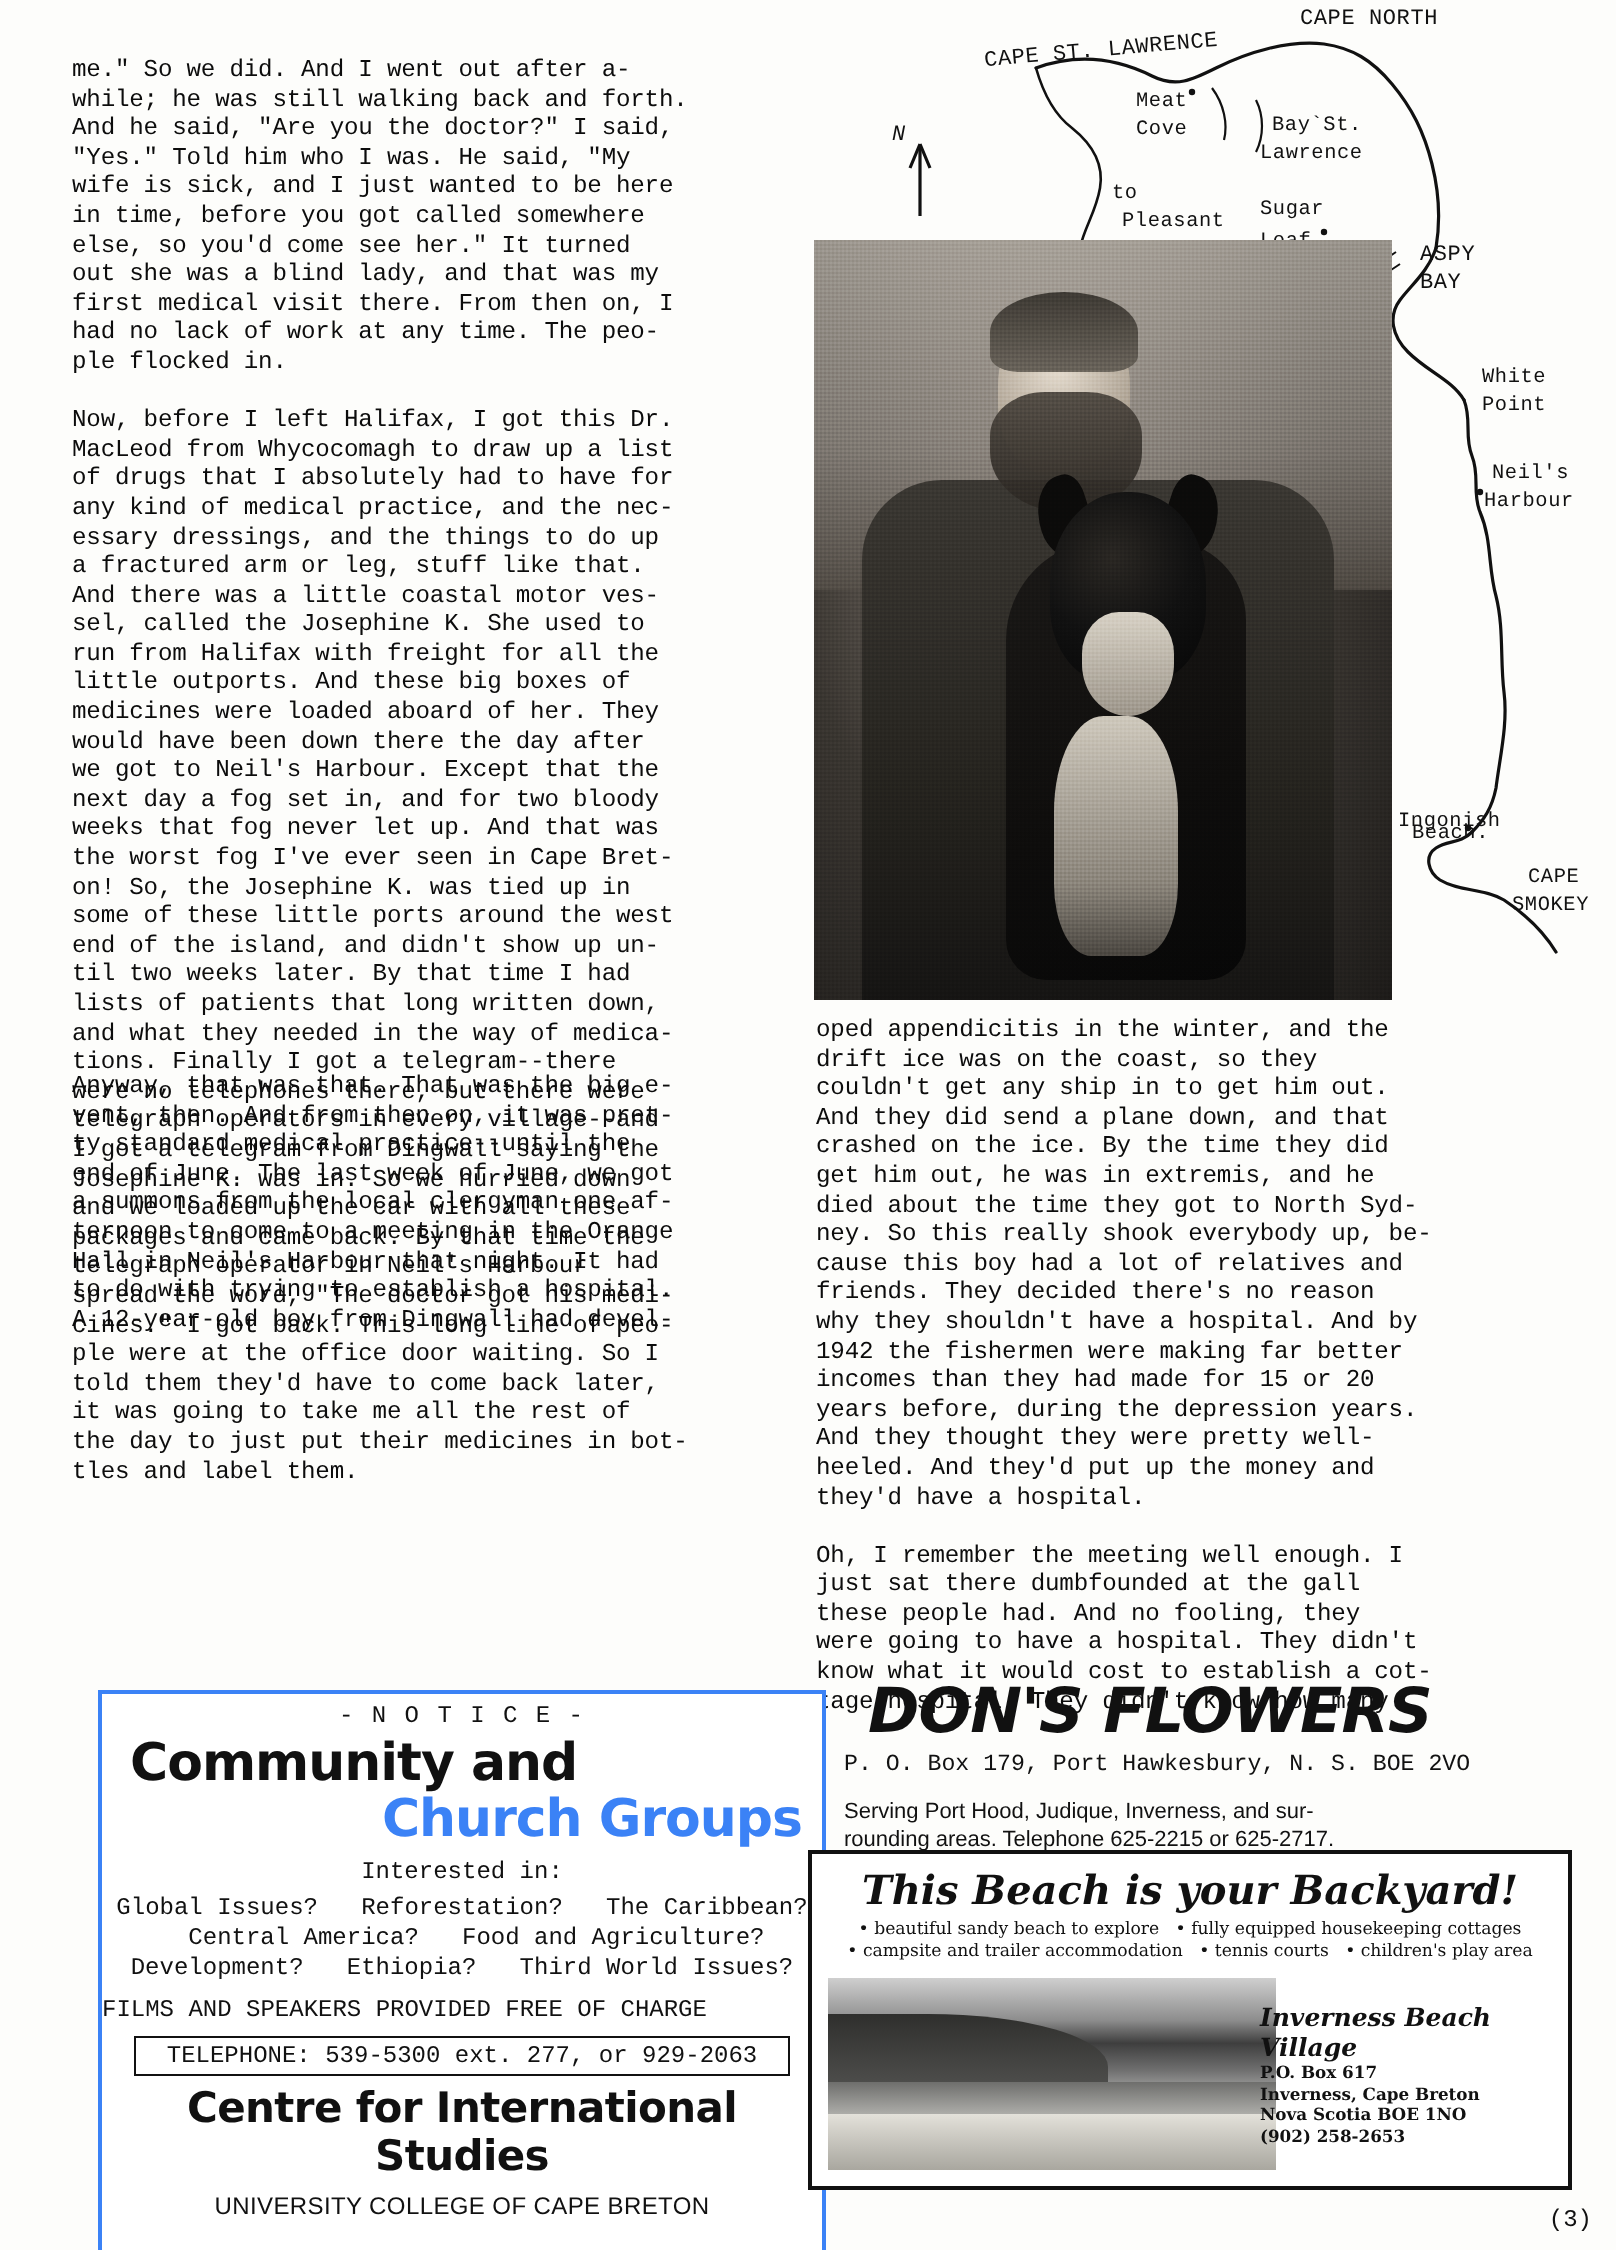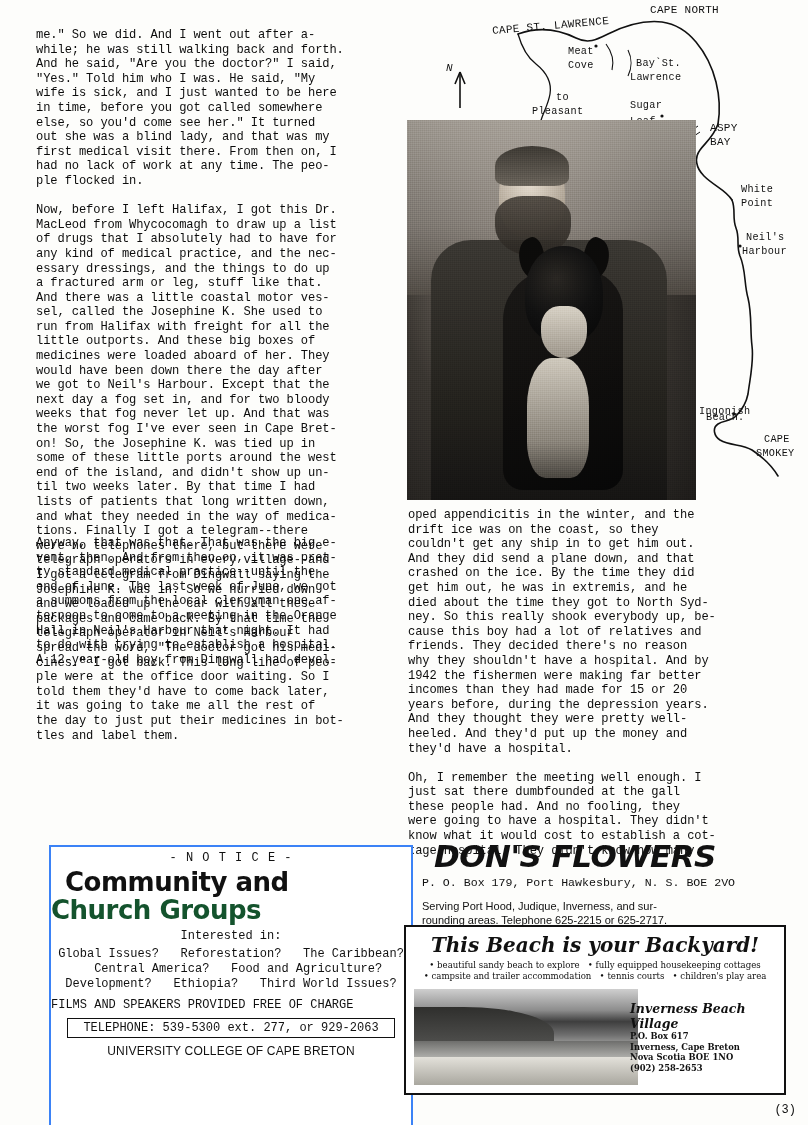--- a/index.html
+++ b/index.html
@@ -171,23 +171,24 @@
     letter-spacing: -0.5px;
     margin-left: 14px;
     margin-top: 2px;
     color:#111;
   }
   .cis-head2 {
     font-family: "DejaVu Sans", sans-serif;
     font-weight: bold;
     font-size: 26px;
     letter-spacing: -0.5px;
+    text-align: right;
     margin-right: 10px;
     margin-top: -2px;
-    color:#14532d;
+    color:#3b82f6;
   }
   .cis-sub {
     text-align:center;
     font-family:"Liberation Mono", monospace;
     font-size: 12px;
     margin-top: 4px;
   }
   .cis-q {
     text-align:center;
     font-family:"Liberation Mono", monospace;
@@ -452,21 +453,21 @@
     </svg>
 
     <div class="map-label" style="left:250px; top:4px;">CAPE NORTH</div>
     <div class="map-label" style="left:92px;  top:20px; transform:rotate(-5deg);">CAPE ST. LAWRENCE</div>
     <div class="map-label small" style="left:168px; top:46px;">Meat</div>
     <div class="map-label small" style="left:168px; top:60px;">Cove</div>
     <div class="map-label small" style="left:236px; top:58px;">Bay`St.</div>
     <div class="map-label small" style="left:230px; top:72px;text-align:right;">Lawrence</div>
     <div class="map-label" style="left:46px;  top:62px; font-style:italic;">N</div>
     <div class="map-label small" style="left:156px; top:92px;">to</div>
-    <div class="map-label small" style="left:132px; top:106px;">Pleasant</div>
+    <div class="map-label small" style="left:161px; top:106px;">Pleasant</div>
     <div class="map-label small" style="left:160px; top:120px;">Bay</div>
     <div class="map-label small" style="left:230px; top:100px;">Sugar</div>
     <div class="map-label small" style="left:230px; top:116px;">Loaf</div>
     <div class="map-label" style="left:310px; top:122px;">ASPY</div>
     <div class="map-label" style="left:310px; top:136px;">BAY</div>
     <div class="map-label small" style="left:341px; top:184px;">White</div>
     <div class="map-label small" style="left:341px; top:198px;">Point</div>
     <div class="map-label small" style="left:346px; top:232px;">Neil's</div>
     <div class="map-label small" style="left:342px; top:246px;">Harbour</div>
     <div class="map-label small" style="left:299px; top:406px;">Ingonish</div>
@@ -494,20 +495,21 @@
   <div class="ad-left">
     <div class="notice-line">-  N O T I C E  -</div>
     <div class="cis-head1">Community and</div>
     <div class="cis-head2">Church Groups</div>
     <div class="cis-sub">Interested in:</div>
     <div class="cis-q">Global Issues?   Reforestation?   The Caribbean?
   Central America?   Food and Agriculture?
 Development?   Ethiopia?   Third World Issues?</div>
     <div class="cis-films">FILMS AND SPEAKERS PROVIDED FREE OF CHARGE</div>
     <div class="cis-phone">TELEPHONE:  539-5300 ext. 277, or 929-2063</div>
+    <div class="cis-title">Centre for International Studies</div>
     <div class="cis-univ">UNIVERSITY COLLEGE OF CAPE BRETON</div>
   </div>
 
   <div class="ad-right">
     <div class="dons-title">DON'S FLOWERS</div>
     <div class="dons-addr">P. O. Box 179, Port Hawkesbury, N. S. BOE 2VO</div>
     <div class="dons-body">Serving Port Hood, Judique, Inverness, and sur-
 rounding areas. Telephone 625-2215 or 625-2717.</div>
   </div>
 

